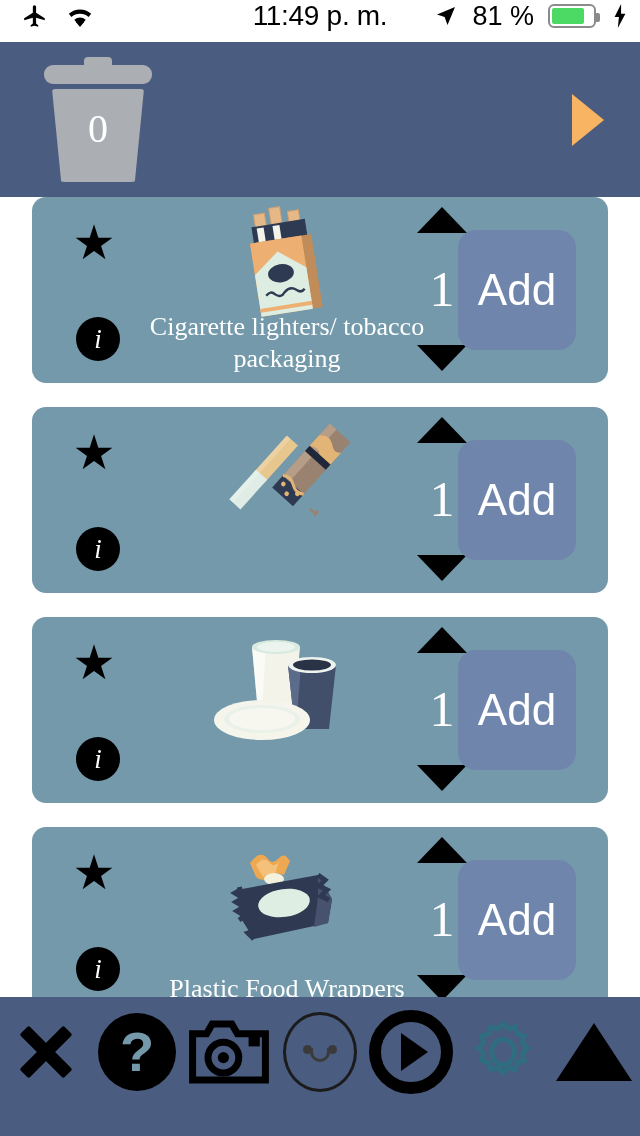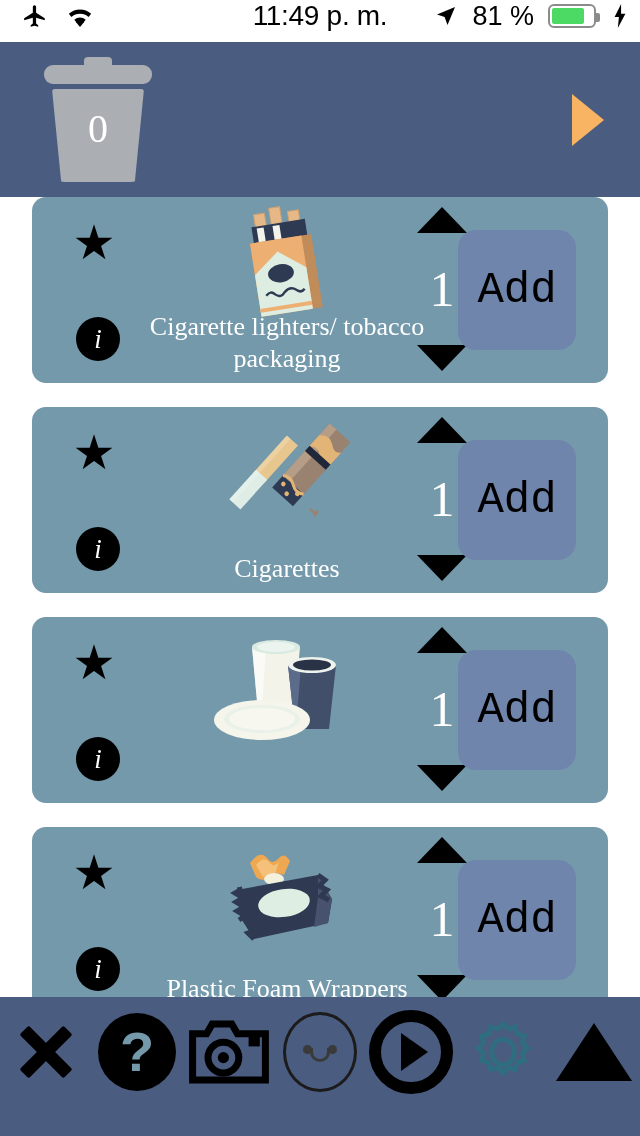--- a/index.html
+++ b/index.html
@@ -237,27 +237,27 @@
     line-height: 1;
   }
 
   .add-btn {
     position: absolute;
     right: 32px; top: 50%;
     transform: translateY(-50%);
     width: 118px; height: 120px;
     background: #6f85ac;
     border-radius: 18px;
-    color: #000000;
+    color: #ffffff;
     font-size: 44px;
     display: flex;
     align-items: center;
     justify-content: center;
     border: none;
-    font-family: Liberation Mono, monospace;
+    font-family: Liberation Sans, sans-serif;
   }
 
   
   .toolbar {
     position: absolute;
     bottom: 0; left: 0;
     width: 640px;
     height: 139px;
     background: #4a5c80;
     display: flex;
@@ -434,21 +434,20 @@
             <rect x="98" y="34" width="28" height="7" fill="#1F2739"></rect>
             <rect x="98" y="74" width="28" height="16" fill="#2E3A52"></rect>
             <circle cx="104" cy="80" r="2.3" fill="#E2B475"></circle>
             <circle cx="113" cy="85" r="2.3" fill="#E2B475"></circle>
             <circle cx="121" cy="78" r="2.3" fill="#E2B475"></circle>
             <path d="M98 74 q7 -5 14 0 q7 5 14 0" stroke="#E2B475" stroke-width="3" fill="none"></path>
           </g>
           <path d="M118 94 l5 4 M126 96 l-4 5" stroke="#9A8270" stroke-width="2.6"></path>
         </svg>
       </div>
-      <div class="label">Cigarettes</div>
       <div class="stepper">
         <div class="tri-up"></div>
         <div class="qty">1</div>
         <div class="tri-down"></div>
       </div>
       <button class="add-btn">Add</button>
     </div>
 
     <div class="card">
       <div class="star">★</div>
@@ -488,21 +487,21 @@
           <path d="M126 40 L140 64 L136 88 L122 92 L126 62 Z" fill="#47526E"></path>
           <g fill="#2F3A52">
             <rect x="46" y="52" width="5" height="12" transform="rotate(-10 48 58)"></rect>
           </g>
           <path d="M50 54 l-7 4 l8 5 l-7 4 l8 5 l-7 4 l8 5 l-6 4" stroke="#2F3A52" stroke-width="5" fill="none" stroke-linejoin="miter"></path>
           <path d="M126 40 l7 5 l-6 6 l8 4 l-6 6 l8 4" stroke="#2F3A52" stroke-width="5" fill="none"></path>
           <path d="M62 104 l-6 -6 l9 -3 l-6 -6 l9 -3" stroke="#2F3A52" stroke-width="5" fill="none"></path>
           <ellipse cx="92" cy="68" rx="26" ry="14" fill="#DFEEE2" transform="rotate(-8 92 68)"></ellipse>
         </svg>
       </div>
-      <div class="label">Plastic Foam Wrappers</div>
+      <div class="label">Plastic Food Wrappers</div>
       <div class="stepper">
         <div class="tri-up"></div>
         <div class="qty">1</div>
         <div class="tri-down"></div>
       </div>
       <button class="add-btn">Add</button>
     </div>
 
   </div>
 

